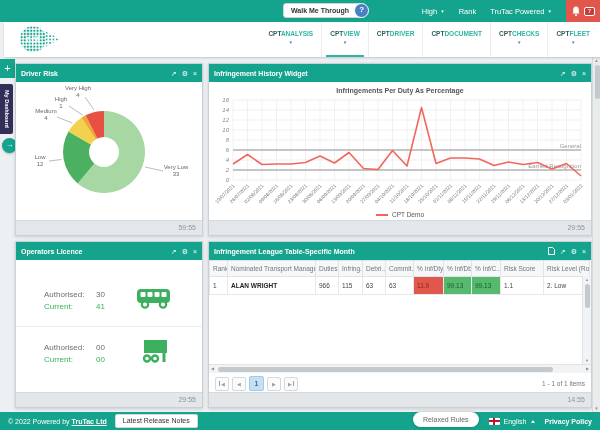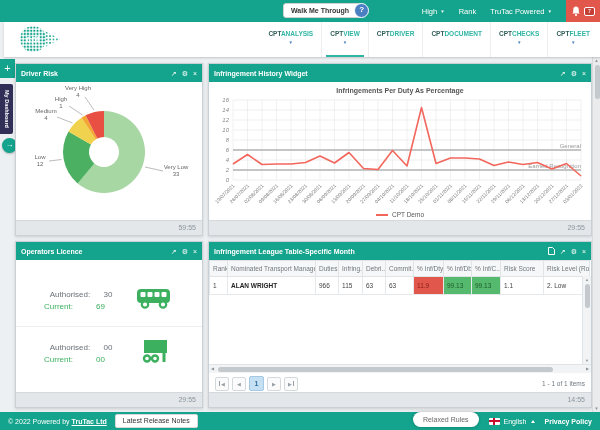--- a/index.html
+++ b/index.html
@@ -68,21 +68,21 @@
   #line-svg { position:absolute; left:0; top:16px; }
   .lc-legend { position:absolute; left:0; right:0; bottom:2px; display:flex; align-items:center; justify-content:center;
                gap:4px; font-size:6.5px; color:#555; }
   .legend-line { width:12px; height:2px; background:#f2665c; }
 
   
   .ol-rows { position:absolute; left:0; top:14px; right:0; }
   .ol-row { display:flex; align-items:center; justify-content:center; gap:14px; height:53px; }
   .ol-row.first { border-bottom:1px solid #eceff1; }
   .ol-text { display:grid; grid-template-columns:52px 24px; row-gap:3px; font-size:8px; }
-  .ol-auth { color:#6a7076;text-align:center; } .ol-cur { color:#3cb05e; }
+  .ol-auth { color:#6a7076; } .ol-cur { color:#3cb05e; }
   .ol-icon { width:40px; text-align:center; }
 
   
   .grid { position:absolute; left:0; top:0; right:0; height:104px; overflow:hidden; background:#fff; }
   table { border-collapse:collapse; table-layout:fixed; width:380px; }
   th { background:#f6f7f8; color:#70787e; font-size:6.5px; font-weight:normal; border:1px solid #e0e4e7;
        padding:2px 3px; text-align:left; height:16px; white-space:nowrap; overflow:hidden; }
   td { font-size:6.5px; color:#444; border:1px solid #e6e9ec; padding:2px 3px; height:18px; white-space:nowrap; overflow:hidden; }
   td.bold { font-weight:bold; color:#222; }
   td.hl-red { background:#e2574c; color:#8a2017; }
@@ -306,21 +306,21 @@
         <span class="wicon">×</span>
       </span>
     </div>
     <div class="widget-body">
       <div class="ol-rows">
         <div class="ol-row first">
           <div class="ol-text">
             <span class="ol-auth">Authorised:</span>
             <span class="ol-auth">30</span>
             <span class="ol-cur">Current:</span>
-            <span class="ol-cur">69</span>
+            <span class="ol-cur">41</span>
           </div>
           <span class="ol-icon">
             <svg width="38" height="23" viewBox="0 0 38 23">
               <rect x="2" y="2" width="33" height="14" rx="4" fill="#3cb05e"></rect>
               <rect x="5.5" y="5" width="5" height="5" rx="1" fill="#fff"></rect>
               <rect x="12.5" y="5" width="5" height="5" rx="1" fill="#fff"></rect>
               <rect x="19.5" y="5" width="5" height="5" rx="1" fill="#fff"></rect>
               <rect x="26.5" y="5" width="5" height="5" rx="1" fill="#fff"></rect>
               <circle cx="10" cy="17.5" r="3.2" fill="#fff" stroke="#3cb05e" stroke-width="2.2"></circle>
               <circle cx="28" cy="17.5" r="3.2" fill="#fff" stroke="#3cb05e" stroke-width="2.2"></circle>

